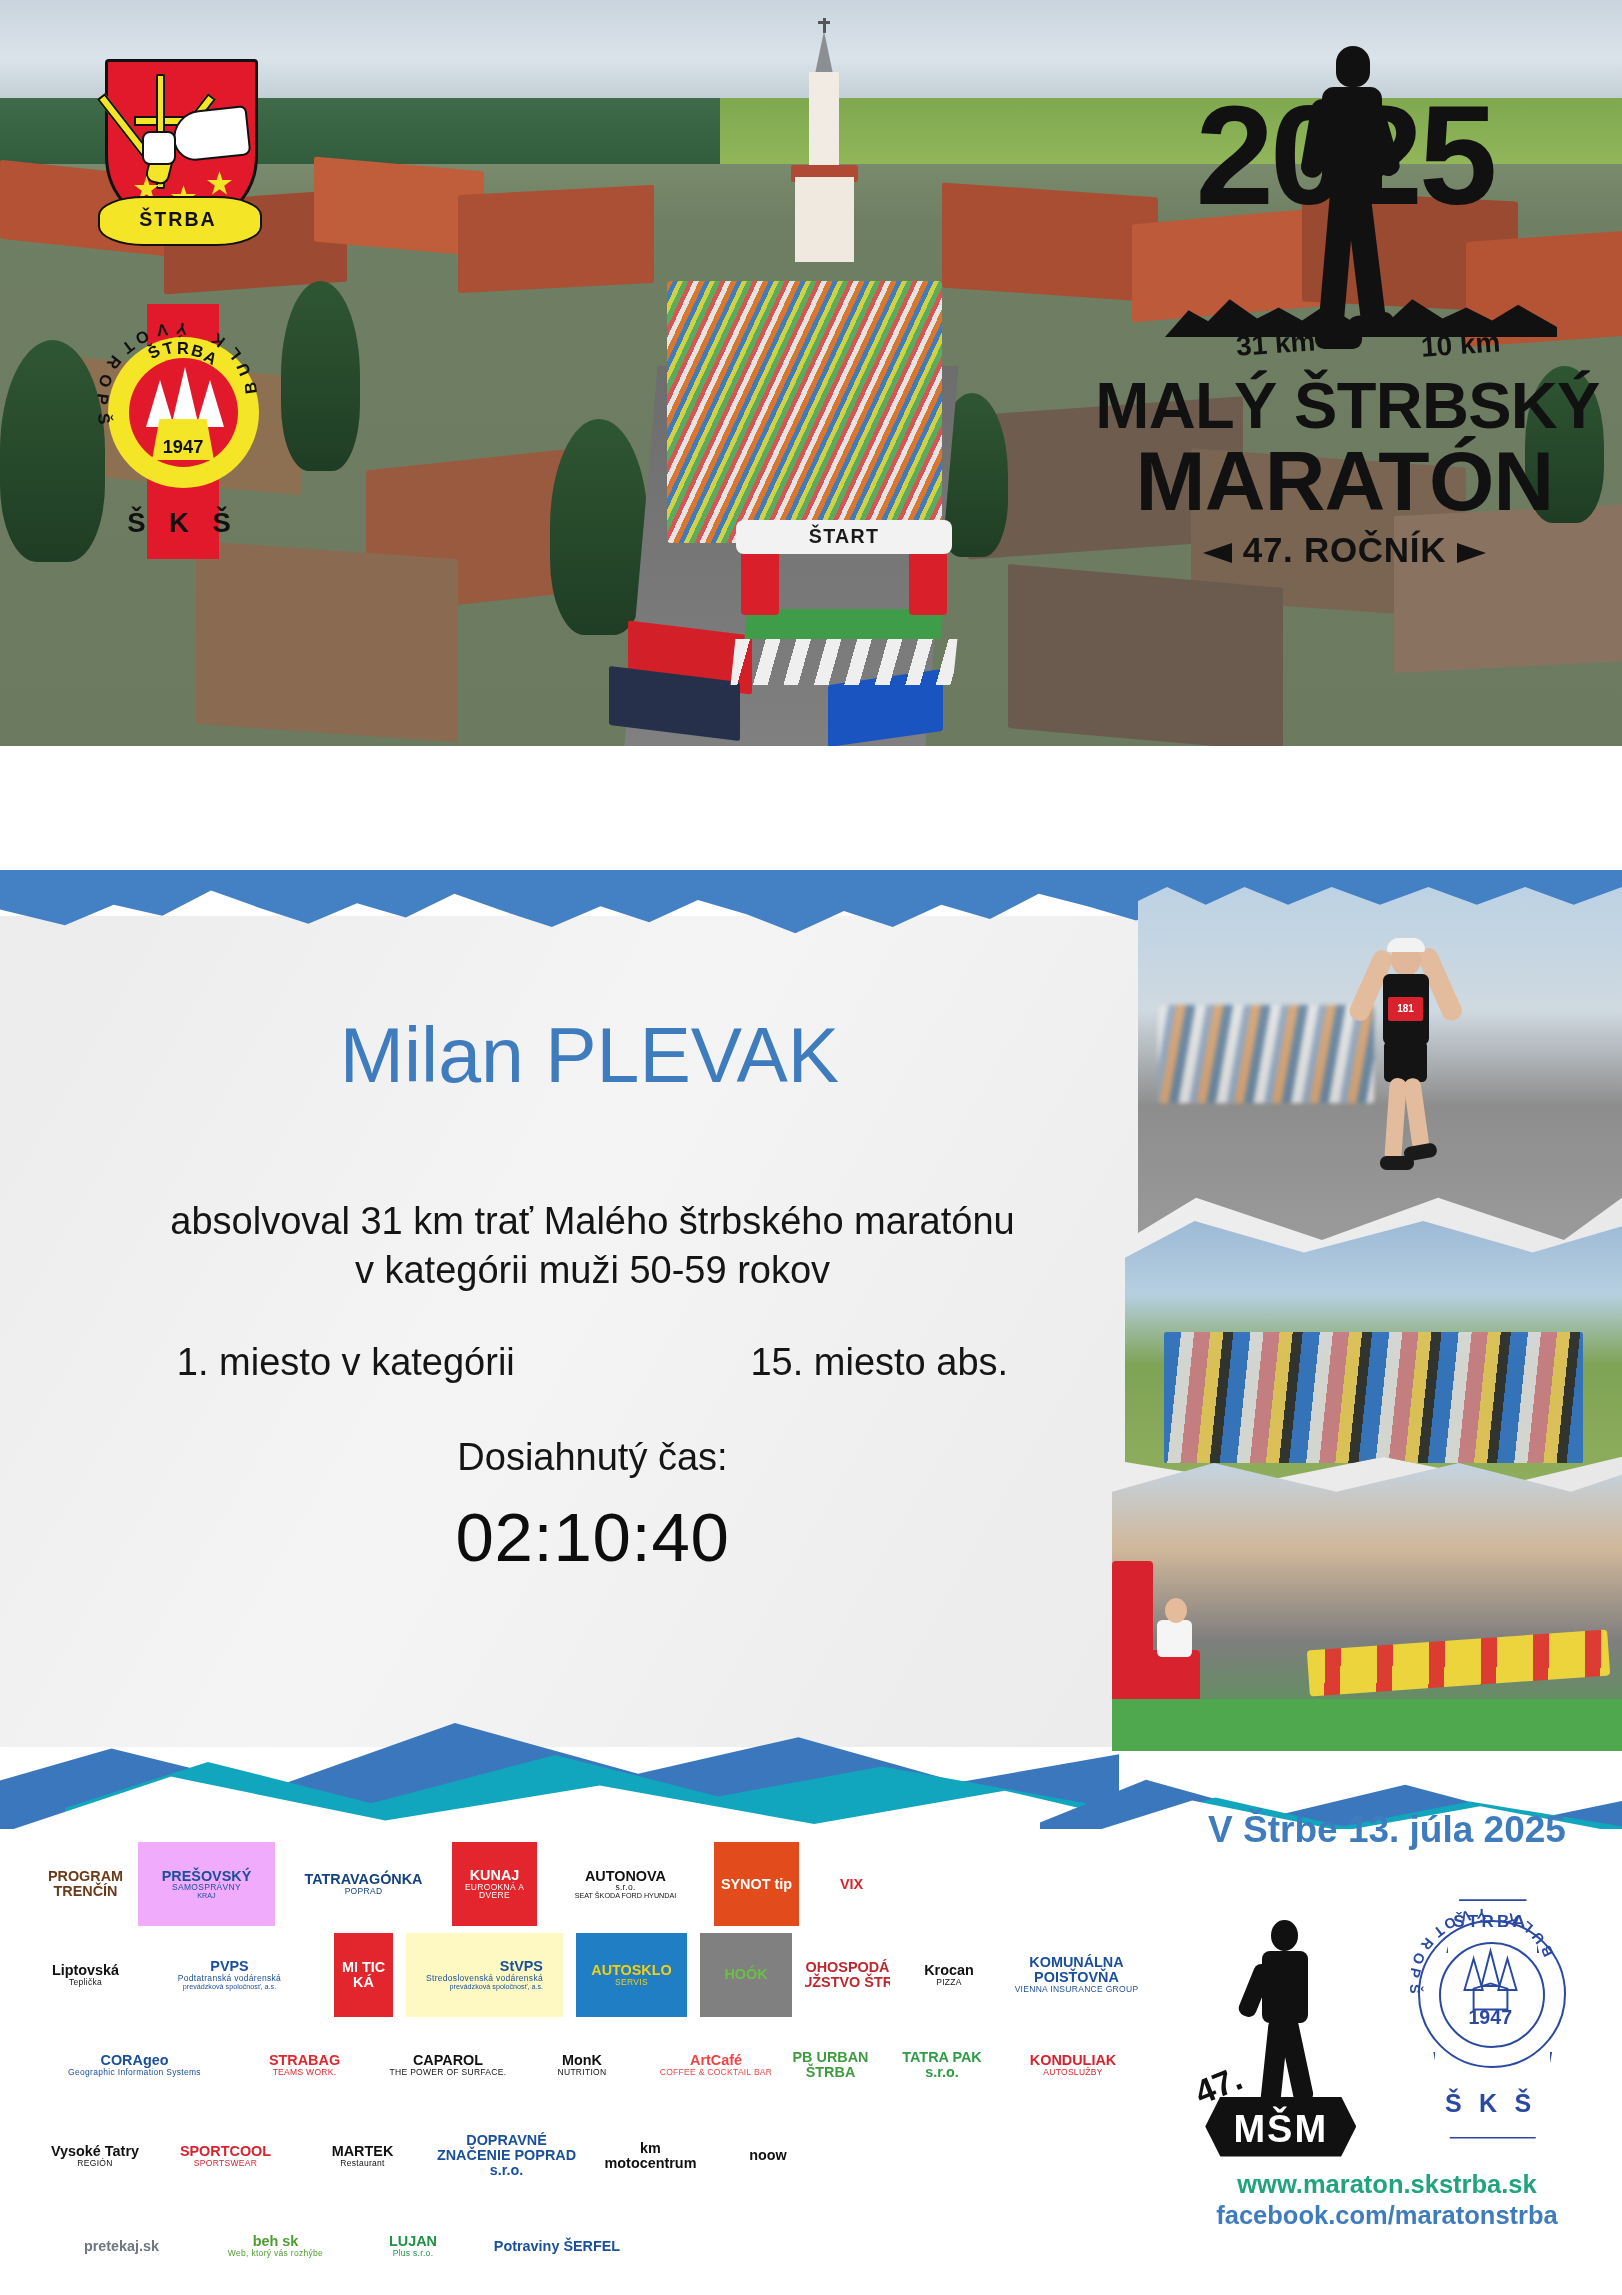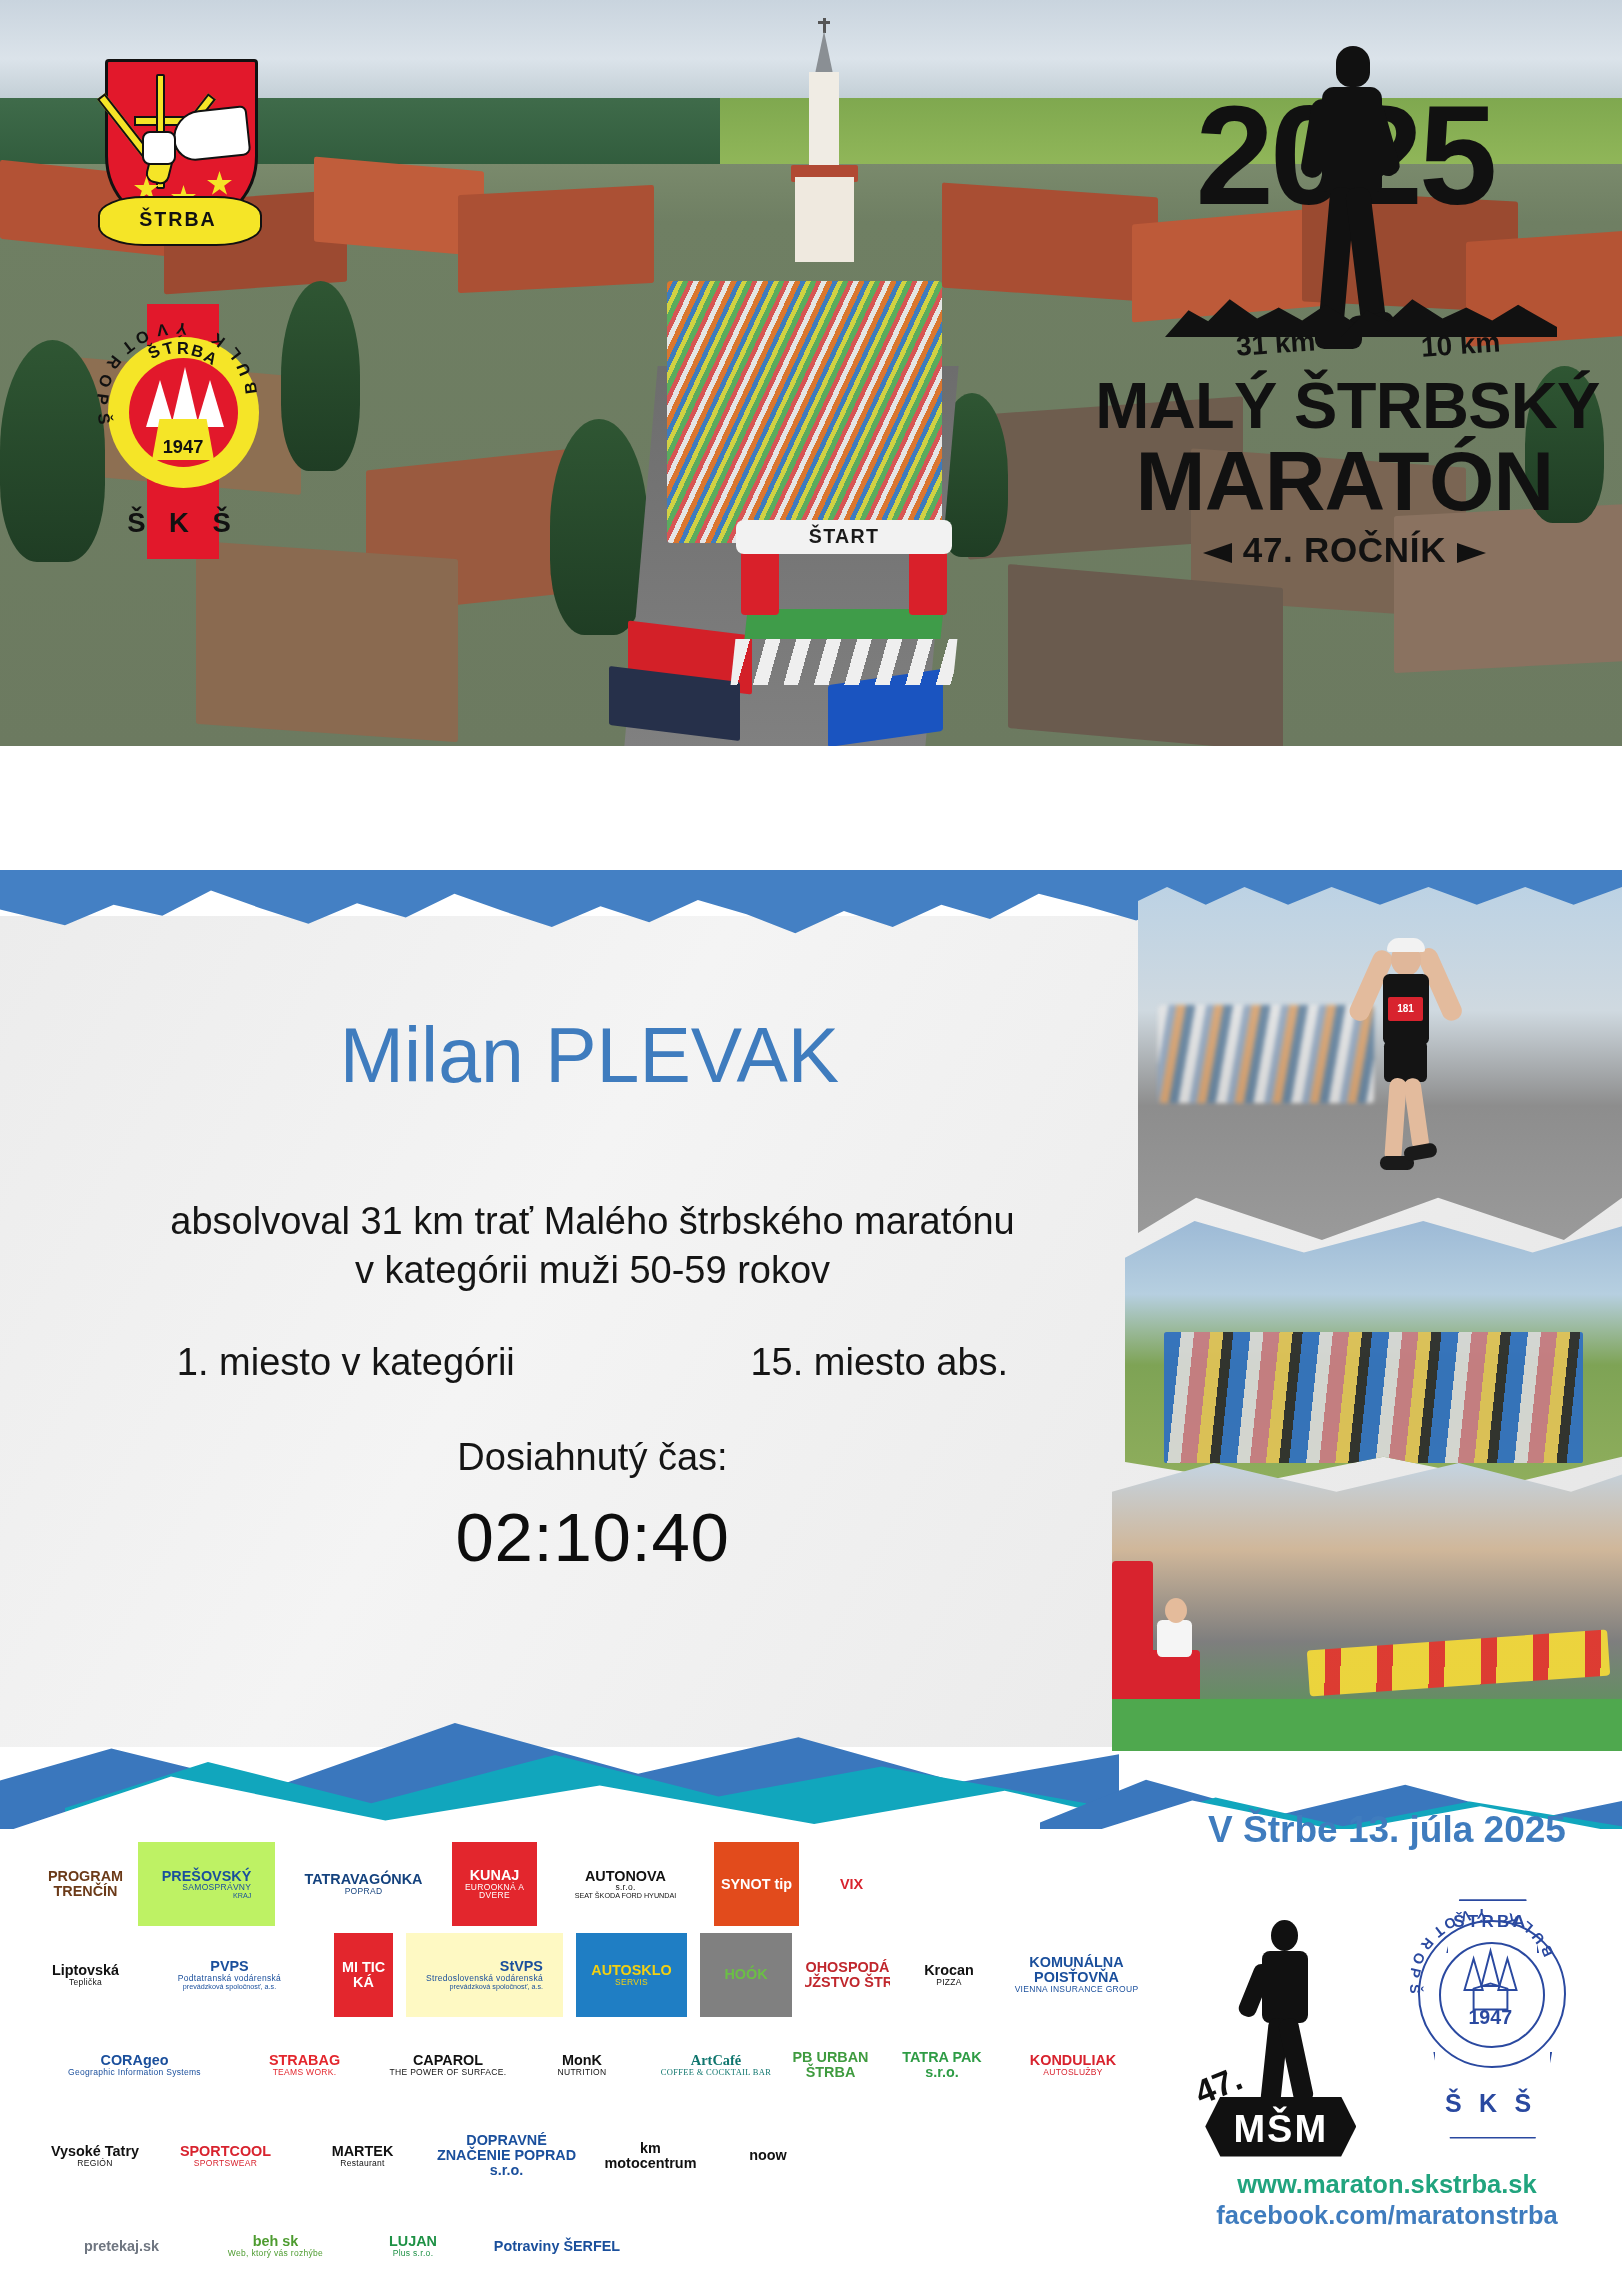--- a/index.html
+++ b/index.html
@@ -516,21 +516,21 @@
     <div class="mtn-teal-r"></div>
     <div class="mtn-white-r"></div>
   </div>
 
   <div class="sponsors">
     <div class="sp-grid" id="spGrid">
         <div class="sp-row">
           <div class="sp" style="width: 79px; color: rgb(107, 58, 24); background: rgb(255, 255, 255);">
             <div><span>PROGRAM TRENČÍN</span></div>
           </div>
-          <div class="sp" style="width: 137px; color: rgb(26, 79, 156); background: #bef264; text-align: right;">
+          <div class="sp" style="width: 137px; color: rgb(26, 79, 156); background: #f0abfc;">
             <div><span>PREŠOVSKÝ</span><span class="sp-sub">SAMOSPRÁVNY</span><span class="sp-sub2">KRAJ</span></div>
           </div>
           <div class="sp" style="width: 151px; color: rgb(20, 66, 126); background: rgb(255, 255, 255);">
             <div><span>TATRAVAGÓNKA</span><span class="sp-sub">POPRAD</span></div>
           </div>
           <div class="sp" style="width: 85px; color: rgb(255, 255, 255); background: rgb(227, 38, 45);">
             <div><span>KUNAJ</span><span class="sp-sub">EUROOKNÁ A DVERE</span></div>
           </div>
           <div class="sp" style="width: 151px; color: rgb(17, 17, 17); background: rgb(255, 255, 255);">
             <div><span>AUTONOVA</span><span class="sp-sub">s.r.o.</span><span class="sp-sub2">SEAT ŠKODA FORD HYUNDAI</span></div>
@@ -577,21 +577,21 @@
           </div>
           <div class="sp" style="width: 137px; color: rgb(227, 38, 45); background: rgb(255, 255, 255);">
             <div><span>STRABAG</span><span class="sp-sub">TEAMS WORK.</span></div>
           </div>
           <div class="sp" style="width: 124px; color: rgb(17, 17, 17); background: rgb(255, 255, 255);">
             <div><span>CAPAROL</span><span class="sp-sub">THE POWER OF SURFACE.</span></div>
           </div>
           <div class="sp" style="width: 118px; color: rgb(17, 17, 17); background: rgb(255, 255, 255);">
             <div><span>MonK</span><span class="sp-sub">NUTRITION</span></div>
           </div>
-          <div class="sp" style="width: 124px; color: #0f766e; background: rgb(255, 255, 255); font-family: Liberation Serif, serif;">
+          <div class="sp" style="width: 124px; color: #ef4444; background: rgb(255, 255, 255);">
             <div><span>ArtCafé</span><span class="sp-sub">COFFEE &amp; COCKTAIL BAR</span></div>
           </div>
           <div class="sp" style="width: 79px; color: rgb(63, 155, 63); background: rgb(255, 255, 255);">
             <div><span>PB URBAN ŠTRBA</span></div>
           </div>
           <div class="sp" style="width: 118px; color: rgb(46, 156, 69); background: rgb(255, 255, 255);">
             <div><span>TATRA PAK s.r.o.</span></div>
           </div>
           <div class="sp" style="width: 118px; color: rgb(216, 35, 46); background: rgb(255, 255, 255);">
             <div><span>KONDULIAK</span><span class="sp-sub">AUTOSLUŽBY</span></div>

